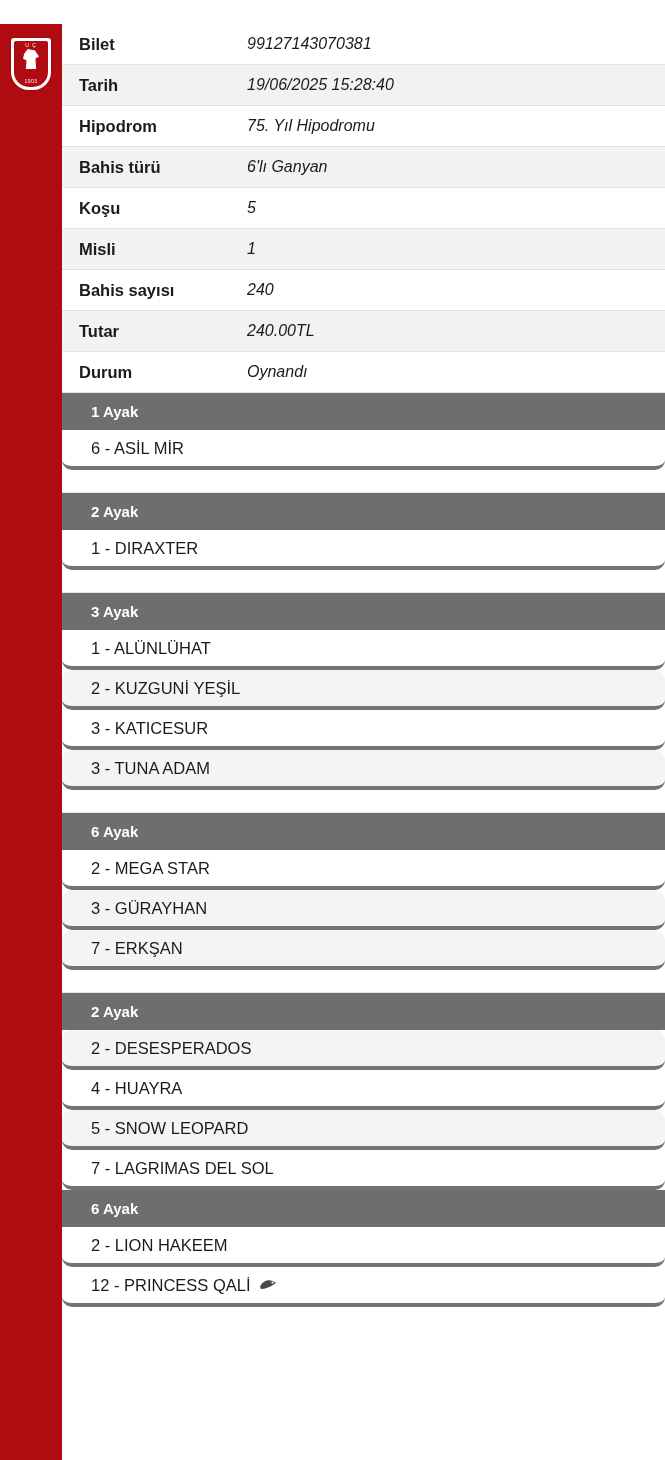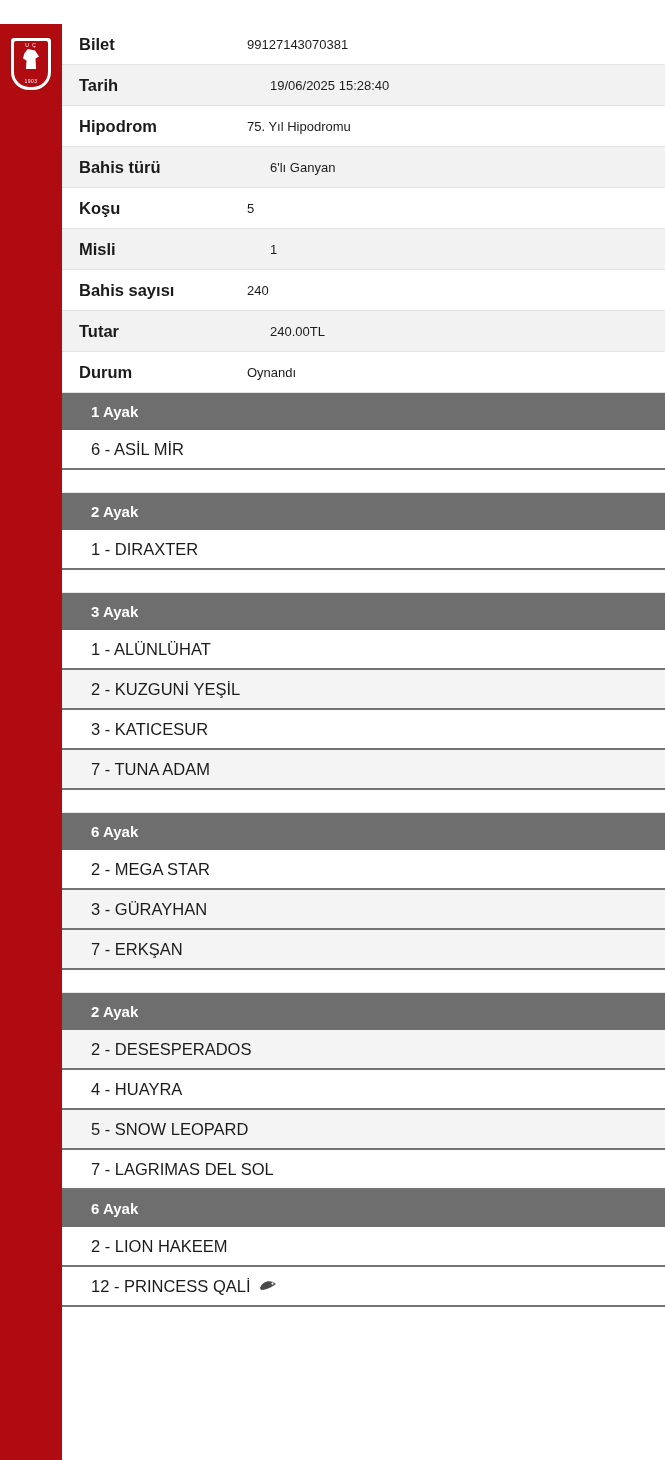--- a/index.html
+++ b/index.html
@@ -99,34 +99,34 @@
     border-collapse: collapse;
   }
   .info-row {
     display: flex;
     align-items: center;
     height: 40px;
     border-bottom: 1px solid #e2e2e2;
   }
   .info-row.alt {
     background: #f2f2f2;
-    gap: 23px;
   }
   .info-label {
     width: 185px;
     min-width: 185px;
     padding-left: 17px;
     box-sizing: border-box;
     font-size: 16.5px;
     font-weight: bold;
     color: #1b1b1b;
   }
   .info-value {
-    font-size: 13px;
+    font-size: 16px;
     color: #1b1b1b;
+    font-style: italic;
   }
 
   
   .leg-header {
     height: 37px;
     display: flex;
     align-items: center;
     background: #6e6e6e;
     color: #ffffff;
     font-size: 15px;
@@ -137,22 +137,23 @@
 
   
   .horse-row {
     height: 40px;
     display: flex;
     align-items: center;
     padding-left: 29px;
     box-sizing: border-box;
     font-size: 16.5px;
     color: #1b1b1b;
-    border-bottom: 2px solid #737373;
-    background: #ffffff;
+    border-bottom: 4px solid #737373;
+    background: #ffffff;
+    border-radius: 10px;
   }
   .horse-row.alt {
     background: #f4f4f4;
   }
   .horse-spacer {
     height: 22px;
     background: #ffffff;
     border-bottom: 1px solid #e8e8e8;
   }
   .blinker-icon {
@@ -236,21 +237,21 @@
         <div class="horse-row">
           <span>1 - ALÜNLÜHAT</span>
         </div>
         <div class="horse-row alt">
           <span>2 - KUZGUNİ YEŞİL</span>
         </div>
         <div class="horse-row">
           <span>3 - KATICESUR</span>
         </div>
         <div class="horse-row alt">
-          <span>7 - TUNA ADAM</span>
+          <span>3 - TUNA ADAM</span>
         </div>
         <div class="horse-spacer"></div>
         <div class="leg-header">6 Ayak</div>
         <div class="horse-row">
           <span>2 - MEGA STAR</span>
         </div>
         <div class="horse-row alt">
           <span>3 - GÜRAYHAN</span>
         </div>
         <div class="horse-row alt">

